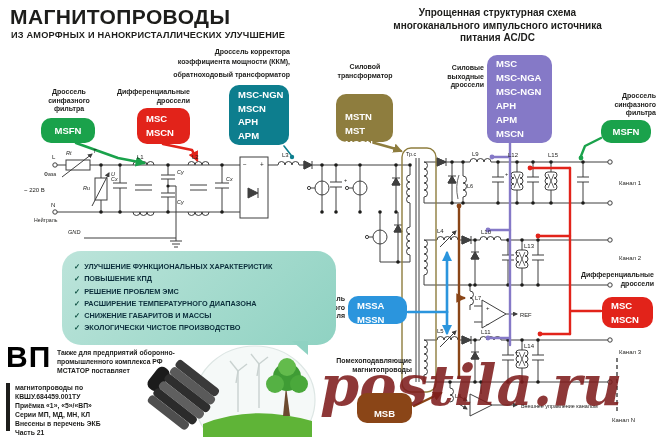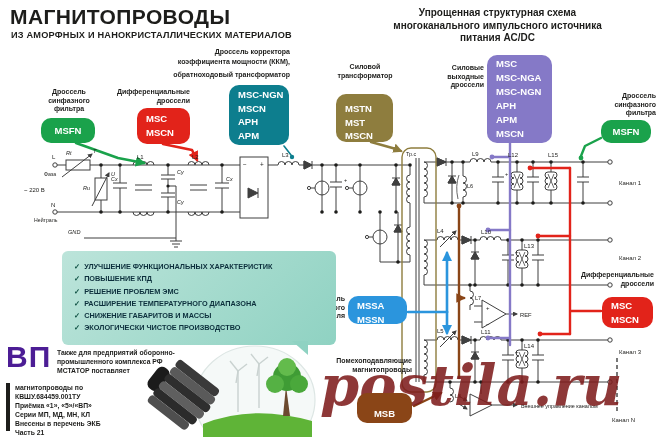--- a/index.html
+++ b/index.html
@@ -11,28 +11,28 @@
   #main-subtitle{left:11px;top:30px;font-size:9.2px;font-weight:bold;letter-spacing:.2px;}
   #scheme-title{left:385px;top:7px;width:225px;text-align:center;font-size:10px;font-weight:bold;line-height:12.5px;}
   
   .lbl{font-size:7px;font-weight:bold;line-height:8.6px;color:#1d1d1b;}
   
   .box{border-radius:10px;color:#fff;font-weight:bold;font-size:9.5px;line-height:13.6px;
        padding:3px 0 3px 9px;box-sizing:border-box;}
   .box.center{text-align:center;padding:0;}
   .box div{white-space:nowrap;}
   
-  #benefits{left:62px;top:251px;width:274px;height:94px;border-radius:6px;
+  #benefits{left:62px;top:251px;width:274px;height:94px;border-radius:19px;
     background:linear-gradient(135deg,#bce4da 0%,#8fd2c2 100%);box-sizing:border-box;padding:10px 10px 0 12px;}
   #benefits:after{content:"";position:absolute;right:28px;bottom:-10px;width:0;height:0;
     border-left:16px solid transparent;border-top:14px solid #8fd2c2;}
   .benefit{font-size:7.3px;font-weight:bold;color:#0c2f3c;line-height:12.3px;white-space:nowrap;}
   .benefit .chk{color:#0d4f41;margin-right:4px;}
   
-  #vp-logo{left:6px;top:340px;font-size:30px;font-weight:bold;color:#4c1d95;letter-spacing:1px;}
+  #vp-logo{left:6px;top:340px;font-size:30px;font-weight:bold;color:#000000;letter-spacing:1px;}
   #vp-intro{left:57px;top:348px;width:170px;font-size:6.8px;font-weight:bold;line-height:9px;}
   #vp-bar{left:6px;top:383px;width:4px;height:48px;background:#1d1d1b;}
   #vp-spec{left:15px;top:383px;font-size:6.8px;font-weight:bold;line-height:9px;}
   #vp-listed{left:15px;top:419px;font-size:6.8px;font-weight:bold;line-height:9px;}
   
   #watermark{left:320px;top:352px;font-family:"DejaVu Serif",serif;font-style:italic;font-weight:bold;
     font-size:56px;color:#7f1d1d;opacity:.88;letter-spacing:0;}
   svg text{font-family:"Liberation Sans",sans-serif;}
 </style>
 </head>
@@ -394,21 +394,21 @@
       <text x="619" y="354"></text>
       <text x="619" y="354">Канал 3</text>
       <text x="612" y="422">Канал N</text>
       <text x="521" y="408" font-size="5.4">Внешнее управление каналом</text>
     </g>
   </svg>
 
   <div class="abs" id="watermark">postila.ru</div>
 
   <div class="abs" id="main-title">МАГНИТОПРОВОДЫ</div>
-  <div class="abs" id="main-subtitle">ИЗ АМОРФНЫХ И НАНОКРИСТАЛЛИЧЕСКИХ МАТЕРИАЛОВ</div>
+  <div class="abs" id="main-subtitle">ИЗ АМОРФНЫХ И НАНОКРИСТАЛЛИЧЕСКИХ УЛУЧШЕНИЕ</div>
   <div class="abs" id="scheme-title">Упрощенная структурная схема многоканального импульсного источника питания AC/DC</div>
 
   <div class="abs lbl" style="left:38px;top:88px;width:62px;text-align:center">
     <div>Дроссель</div>
     <div>синфазного</div>
     <div>фильтра</div>
   </div>
   <div class="abs lbl" style="left:100px;top:88px;width:90px;text-align:right">
     <div>Дифференциальные</div>
     <div>дроссели</div>
@@ -453,21 +453,21 @@
     <div>MSCN</div>
   </div>
 
   <div class="abs box" style="left:229px;top:85px;width:60px;height:60px;background:#0d7e8e;padding-top:3px">
     <div>MSC-NGN</div>
     <div>MSCN</div>
     <div>APH</div>
     <div>APM</div>
   </div>
 
-  <div class="abs box" style="left:336px;top:94px;width:57px;height:48px;background:#8e7d3e;padding-top:8px">
+  <div class="abs box" style="left:336px;top:94px;width:57px;height:48px;background:#8e7d3e;padding-top:16px">
     <div>MSTN</div>
     <div>MST</div>
     <div>MSCN</div>
   </div>
 
   <div class="abs box" style="left:487px;top:55px;width:65px;height:88px;background:#8579c7;padding-top:2px;line-height:14px">
     <div>MSC</div>
     <div>MSC-NGA</div>
     <div>MSC-NGN</div>
     <div>APH</div>

